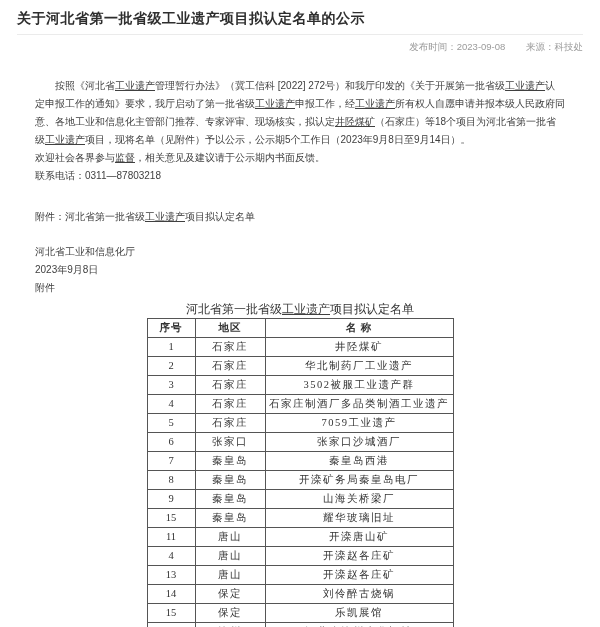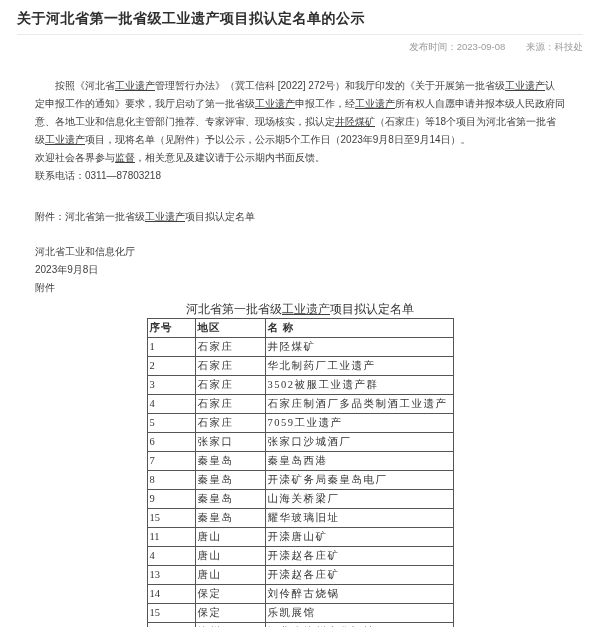--- a/index.html
+++ b/index.html
@@ -69,21 +69,21 @@
     border-collapse: collapse;
     table-layout: fixed;
     font-family: "Liberation Serif", serif;
     font-size: 10.5px;
     color: #333333;
   }
   table.listing th, table.listing td {
     border: 1px solid #555555;
     height: 17px;
     padding: 0 2px;
-    text-align: left;
+    text-align: center;
     vertical-align: middle;
     overflow: hidden;
     white-space: nowrap;
   }
   table.listing th { font-weight: bold; letter-spacing: 1px; }
   table.listing td.cell-name, table.listing td.cell-region { letter-spacing: 1.5px; }
   col.c-index { width: 48px; }
   col.c-region { width: 70px; }
   col.c-name { width: 188px; }
 </style>

